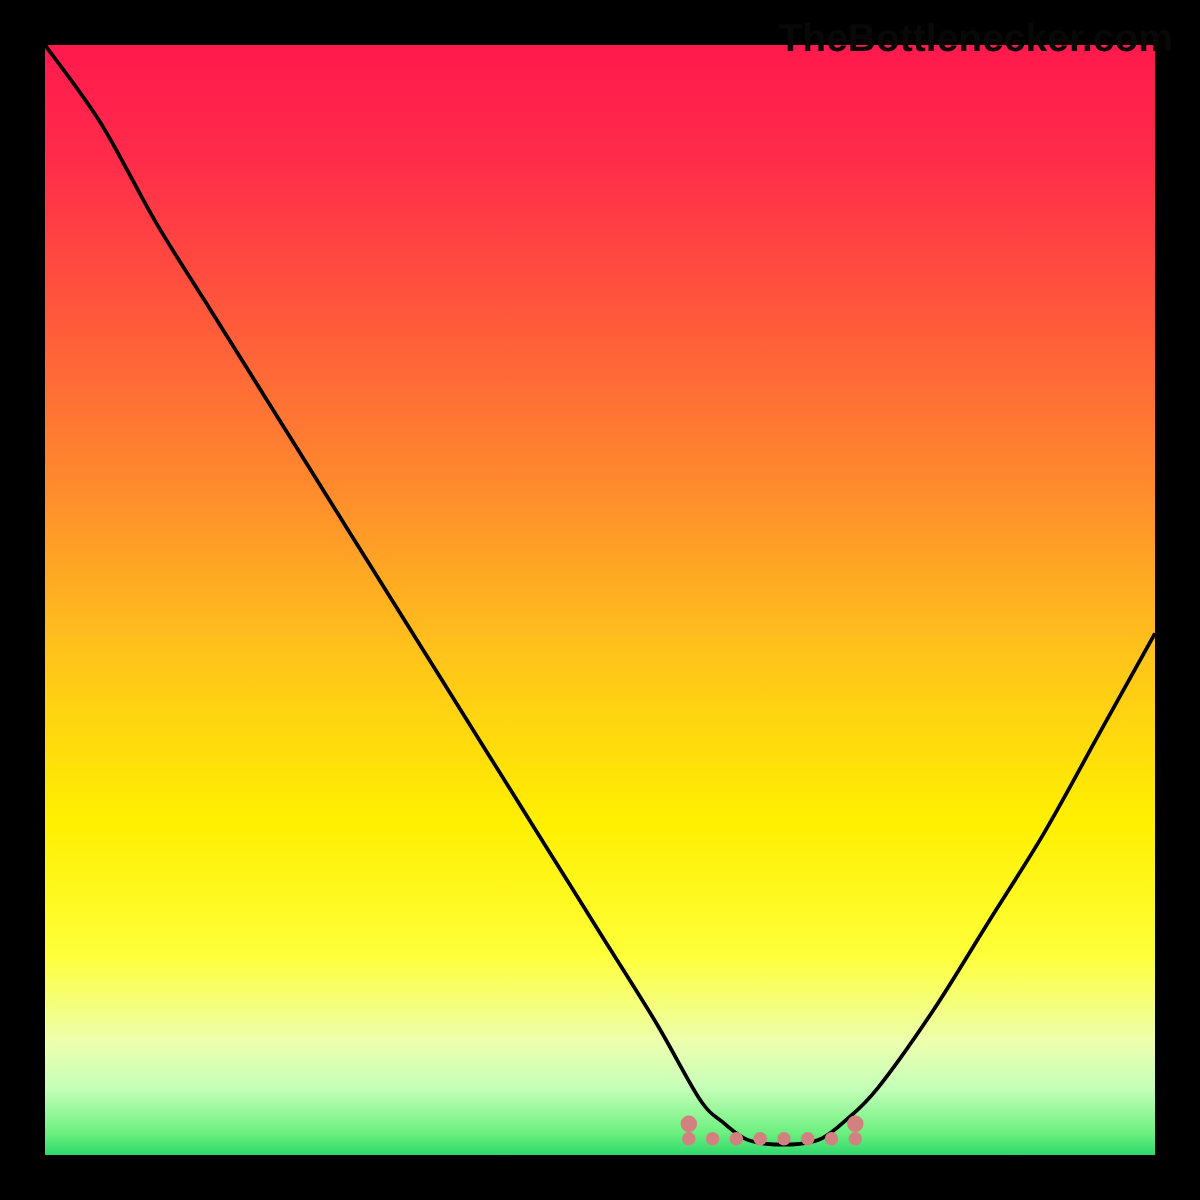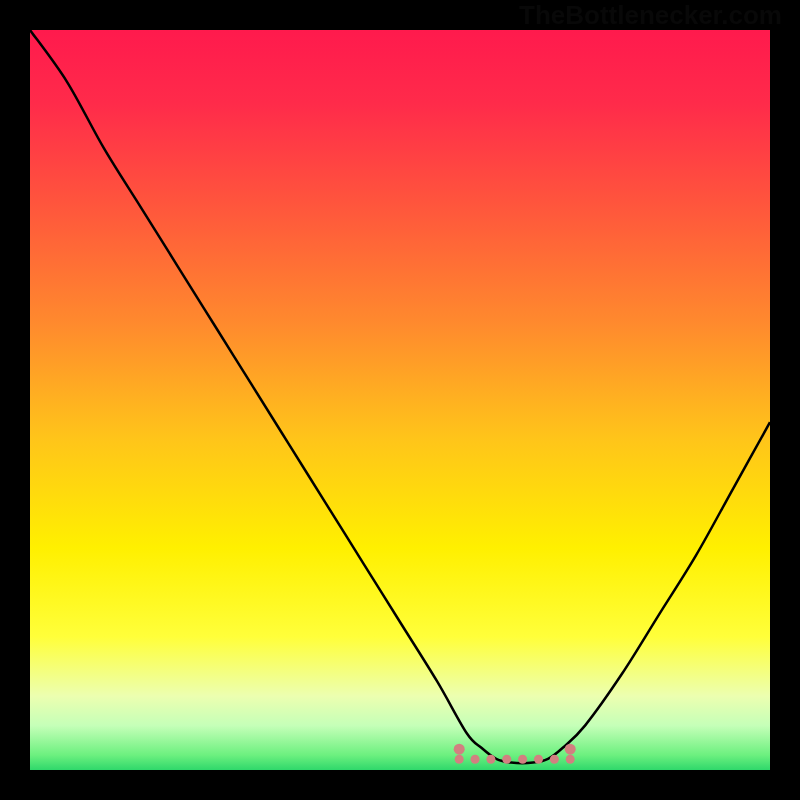--- a/index.html
+++ b/index.html
@@ -1,17 +1,17 @@
 <!DOCTYPE html>
 <html><head>
 <meta charset="utf-8">
 <style>
   * { margin: 0; padding: 0; box-sizing: border-box; }
   body { width: 800px; height: 800px; background: #000; position: relative; font-family: Arial, sans-serif; }
-  .watermark { position: absolute; top: 0; right: 18px; color: #080808; font-size: 26px; font-weight: bold; z-index: 10; }
+  .watermark { position: absolute; top: 10px; right: 18px; color: #080808; font-size: 26px; font-weight: bold; z-index: 10; }
   .frame { position: absolute; left: 30px; top: 30px; width: 740px; height: 740px; }
   .plot-bg { position: absolute; left: 0; top: 0; width: 740px; height: 740px; }
   .curve { position: absolute; left: 0; top: 0; width: 740px; height: 740px; z-index: 5; }
   .dots { position: absolute; left: 0; top: 0; width: 740px; height: 740px; z-index: 6; }
 </style>
 </head>
 <body>
 
 <div class="watermark">TheBottlenecker.com</div>
 

